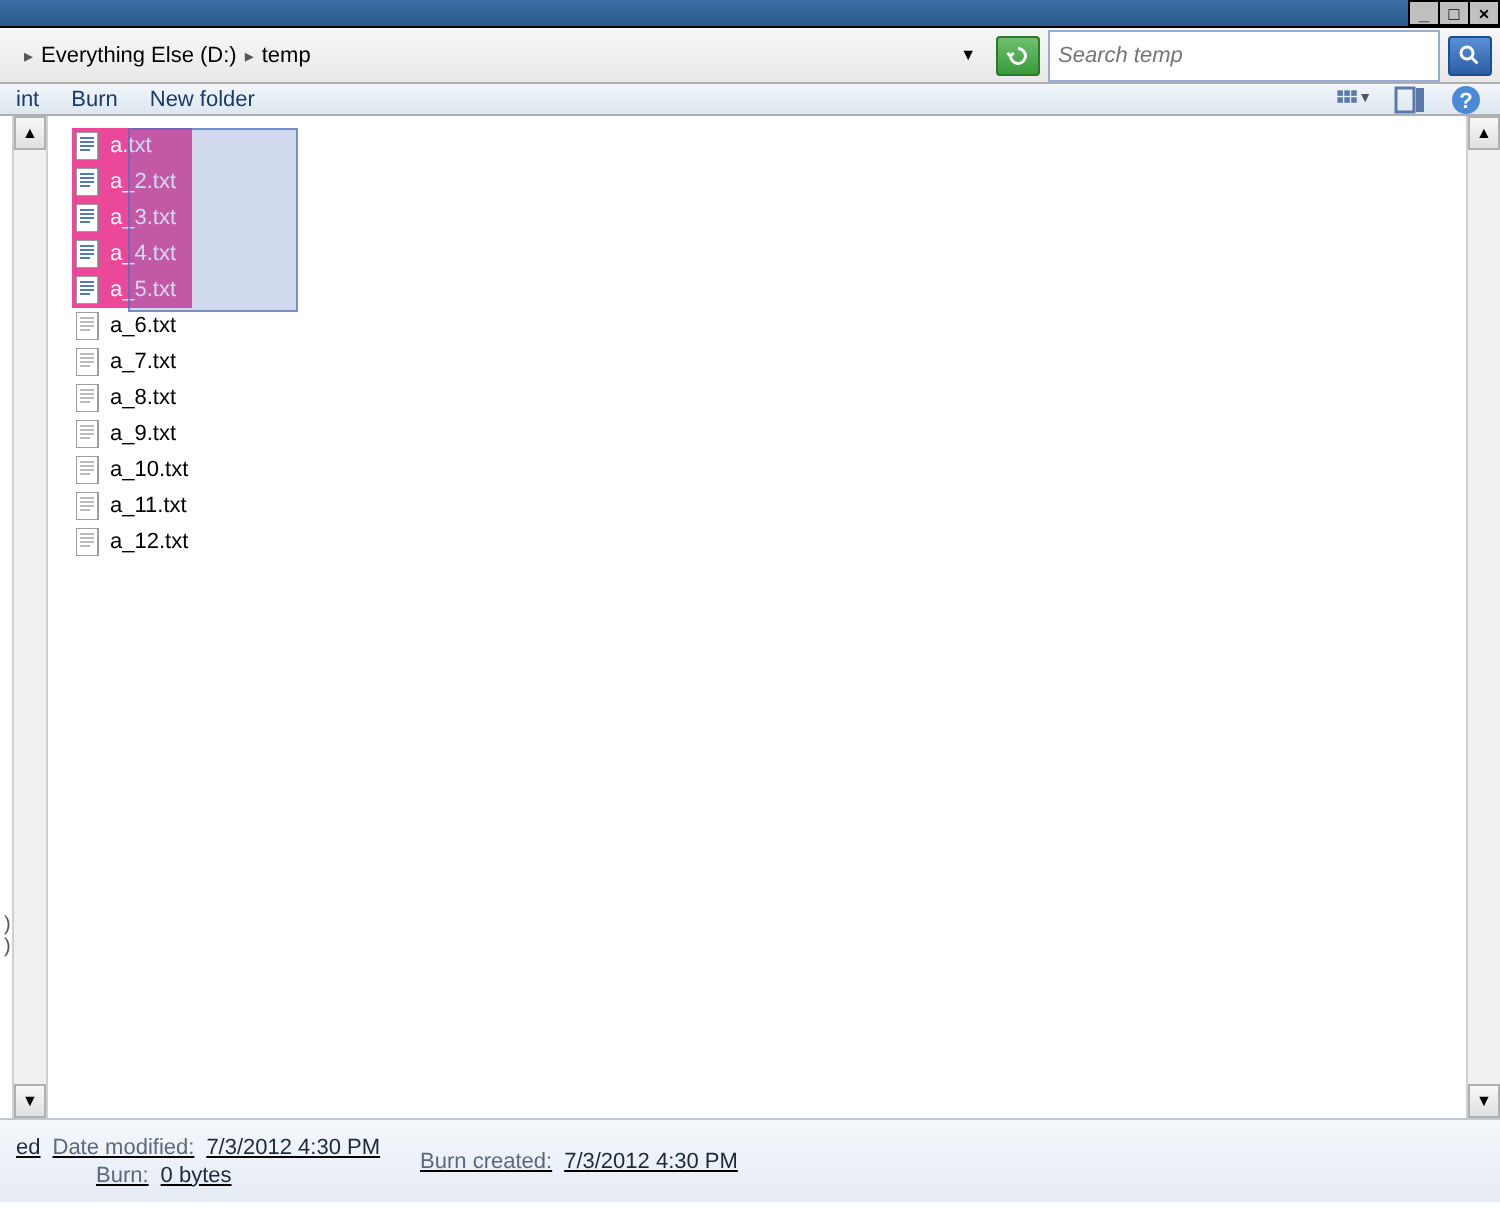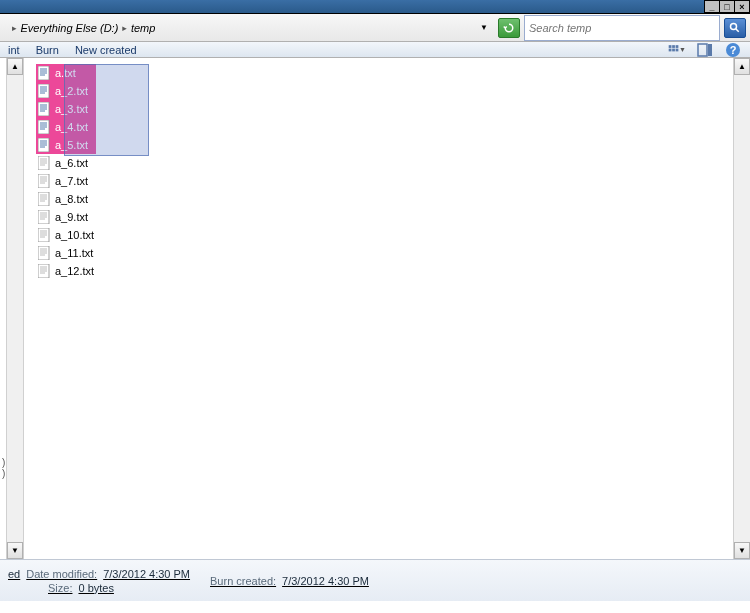--- a/index.html
+++ b/index.html
@@ -5,21 +5,21 @@
     * { box-sizing: border-box; margin: 0; padding: 0; font-family: "Segoe UI", Tahoma, sans-serif; font-size: 11px; }
     body { width: 750px; height: 613px; background: #fff; overflow: hidden; position: relative; }
     
     .titlebar { height: 14px; background: linear-gradient(#3a6ea5, #2a5a8a); position: relative; border-bottom: 1px solid #000; }
     .titlebar-controls { position: absolute; right: 0; top: 0; display: flex; height: 14px; }
     .titlebar-btn { width: 16px; height: 13px; background: #c0c0c0; border: 1px solid #000; display: flex; align-items: center; justify-content: center; font-size: 9px; font-weight: bold; cursor: pointer; margin-left: -1px; }
     
     .addressbar-row { height: 28px; background: linear-gradient(#f7f7f7, #e8e8e8); border-bottom: 1px solid #b0b0b0; display: flex; align-items: center; padding: 0 4px; gap: 4px; }
     .breadcrumb { flex: 1; display: flex; align-items: center; height: 20px; padding: 0 4px; }
     .breadcrumb-arrow { color: #555; padding: 0 4px; font-size: 9px; }
-    .breadcrumb-text { color: #000; font-style: italic; }
+    .breadcrumb-text { color: #000; }
     .dropdown-arrow { color: #000; font-size: 8px; padding: 0 6px; cursor: pointer; }
     .refresh-btn { width: 22px; height: 20px; background: linear-gradient(#6ec06e, #3a9a3a); border: 1px solid #2a7a2a; border-radius: 2px; display: flex; align-items: center; justify-content: center; cursor: pointer; }
     .refresh-btn svg { width: 12px; height: 12px; }
     .searchbox { width: 196px; height: 20px; border: 1px solid #9aaccf; background: #fff; display: flex; align-items: center; padding: 12px 4px; }
     .searchbox input { flex: 1; border: none; outline: none; font-style: italic; color: #888; background: transparent; }
     .search-btn { width: 22px; height: 20px; background: linear-gradient(#5a8fd6, #2a5fa6); border: 1px solid #1a4f96; border-radius: 2px; display: flex; align-items: center; justify-content: center; cursor: pointer; }
     .search-btn svg { width: 12px; height: 12px; }
     
     .toolbar { height: 16px; background: linear-gradient(#f2f6fb, #dde6f0); border-bottom: 1px solid #b0b0b0; display: flex; align-items: center; padding: 0 8px; gap: 16px; }
     .toolbar-item { color: #1a3a6a; cursor: pointer; }
@@ -84,21 +84,21 @@
     <svg viewBox="0 0 16 16">
         <circle cx="6" cy="6" r="4" stroke="#fff" stroke-width="2" fill="none"></circle>
         <line x1="9" y1="9" x2="13" y2="13" stroke="#fff" stroke-width="2"></line>
       </svg>
   </div>
 </div>
 
 <div class="toolbar">
   <span class="toolbar-item">int</span>
   <span class="toolbar-item">Burn</span>
-  <span class="toolbar-item">New created</span>
+  <span class="toolbar-item">New folder</span>
   <div class="toolbar-right">
     <div class="view-icon">
       <svg viewBox="0 0 16 16">
         <rect x="1" y="1" width="4" height="4" fill="#5a7aaa"></rect>
           <rect x="6" y="1" width="4" height="4" fill="#5a7aaa"></rect>
           <rect x="11" y="1" width="4" height="4" fill="#5a7aaa"></rect>
         <rect x="1" y="6" width="4" height="4" fill="#5a7aaa"></rect>
           <rect x="6" y="6" width="4" height="4" fill="#5a7aaa"></rect>
           <rect x="11" y="6" width="4" height="4" fill="#5a7aaa"></rect>
       </svg>
@@ -285,21 +285,21 @@
 </div>
 
 <div class="statusbar">
   <div class="status-group">
     <div class="status-row">
       <span class="status-value">ed</span>
       <span class="status-label">Date modified:</span>
       <span class="status-value">7/3/2012 4:30 PM</span>
     </div>
     <div class="status-row" style="padding-left:40px;">
-      <span class="status-label">Size:</span>
+      <span class="status-label">Burn:</span>
       <span class="status-value">0 bytes</span>
     </div>
   </div>
   <div class="status-group">
     <div class="status-row">
       <span class="status-label">Burn created:</span>
       <span class="status-value">7/3/2012 4:30 PM</span>
     </div>
   </div>
 </div>

